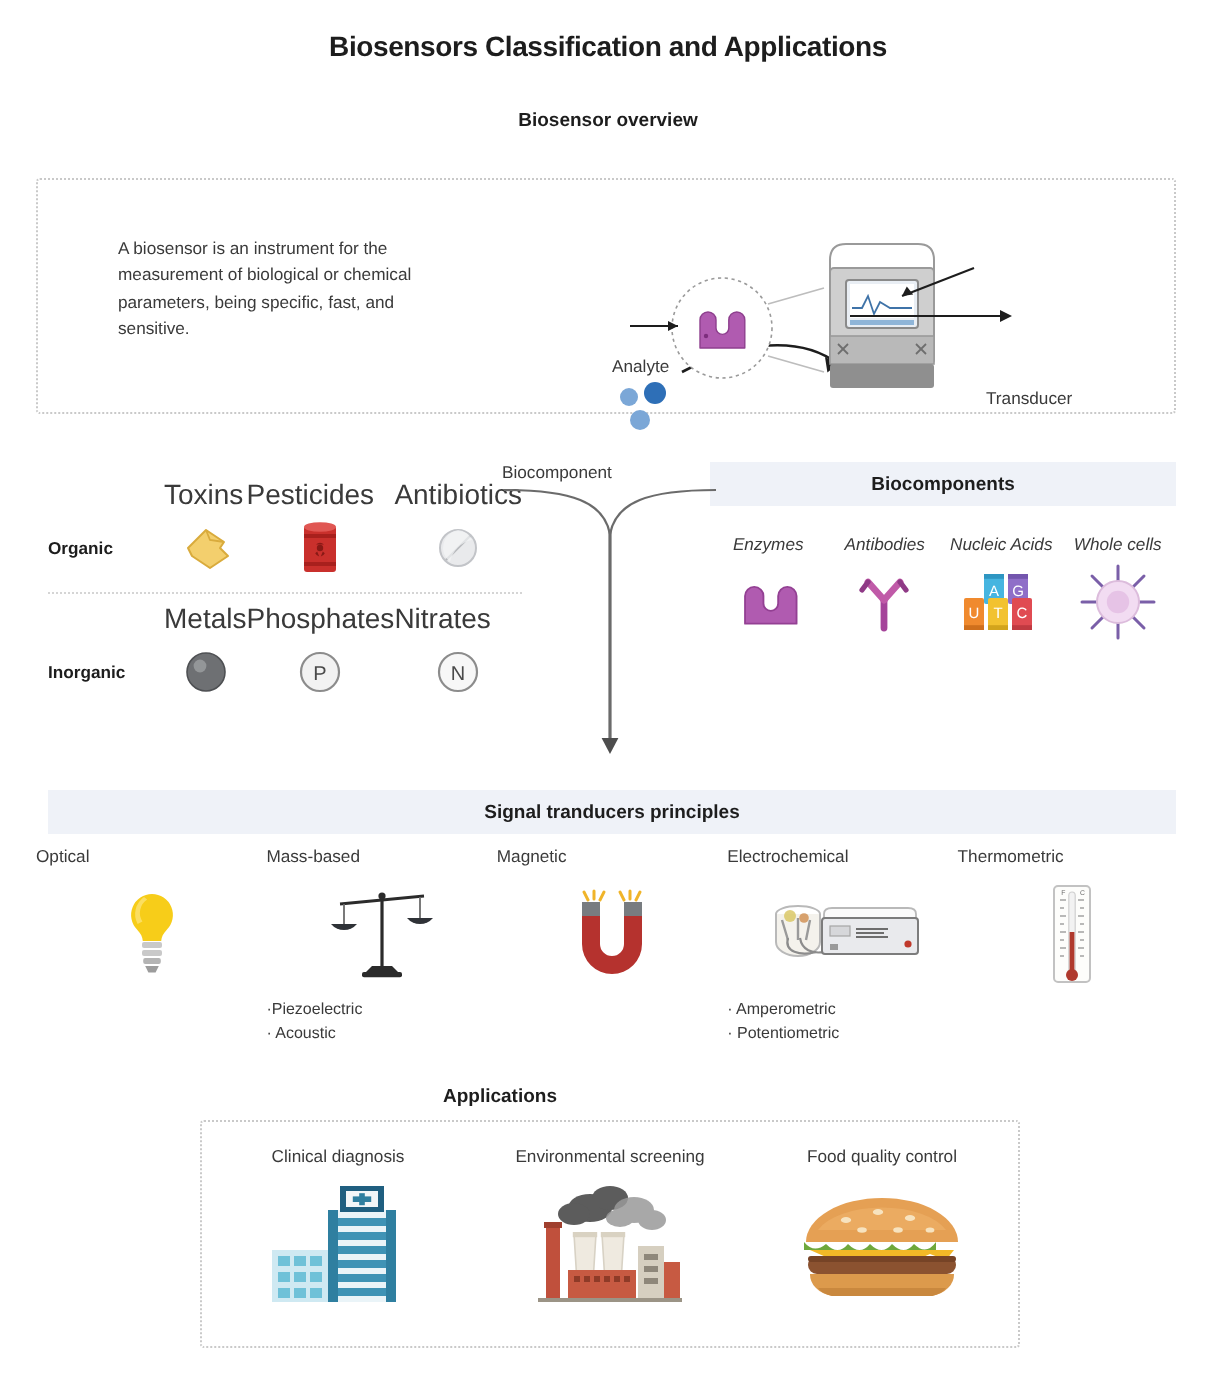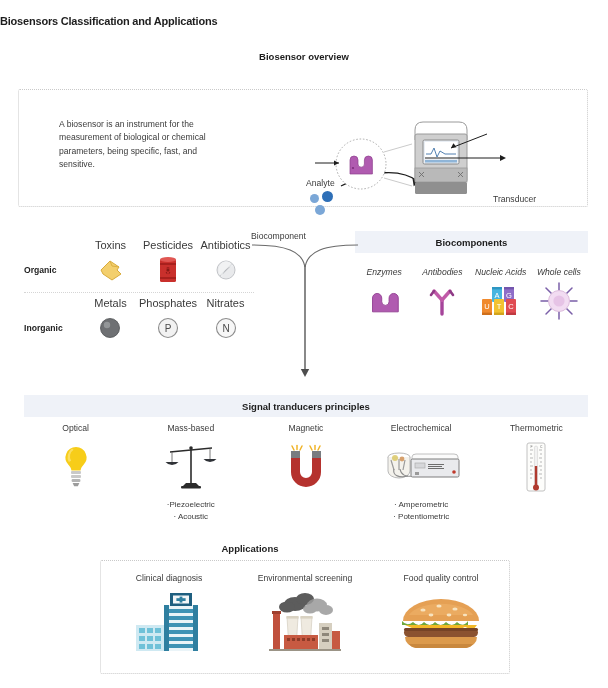--- a/index.html
+++ b/index.html
@@ -12,22 +12,22 @@
     height: 688px;
     font-family: "Liberation Sans", sans-serif;
     color: #2b2b2b;
     position: relative;
     overflow: hidden;
   }
   .page { position: relative; width: 608px; height: 688px; }
 
   
   .main-title {
-    text-align: left;
-    font-size: 11px;
+    text-align: center;
+    font-size: 14px;
     font-weight: bold;
     color: #1d1d1d;
     letter-spacing: -0.2px;
     margin: 15px 0 16px 0;
   }
 
   
   .caption {
     text-align: center;
     font-size: 9.5px;
@@ -99,22 +99,21 @@
     grid-template-columns: 58px 1fr 1fr 1fr;
     align-items: center;
     padding-top: 8px;
   }
   .row-label {
     font-size: 8.6px;
     font-weight: bold;
     color: #1d1d1d;
   }
   .cell-head {
-    text-align: center;
-    font-size: 11px;
+    font-size: 14px;
     color: #3a3a3a;
     padding-bottom: 2px;
   }
   .cell-icon {
     text-align: center;
     height: 34px;
     display: flex;
     align-items: center;
     justify-content: center;
   }
@@ -149,21 +148,21 @@
     left: 24px; top: 380px;
     width: 564px;
   }
   #transducers-row {
     position: absolute;
     left: 18px; top: 408px;
     width: 576px;
     display: grid;
     grid-template-columns: repeat(5, 1fr);
   }
-  .td-item { text-align: center; }
+  .td-item { text-align: left; }
   .td-name {
     font-size: 8.6px;
     color: #3a3a3a;
     white-space: nowrap;
   }
   .td-icon {
     height: 56px;
     display: flex;
     align-items: center;
     justify-content: center;

